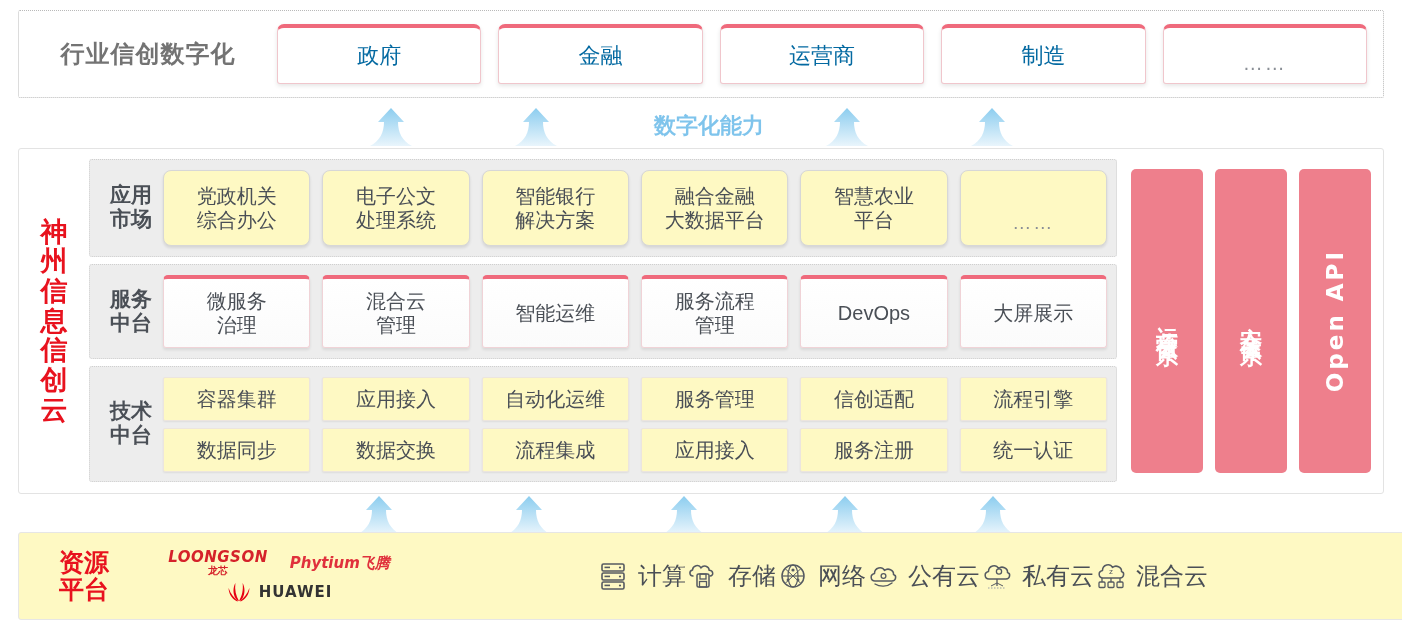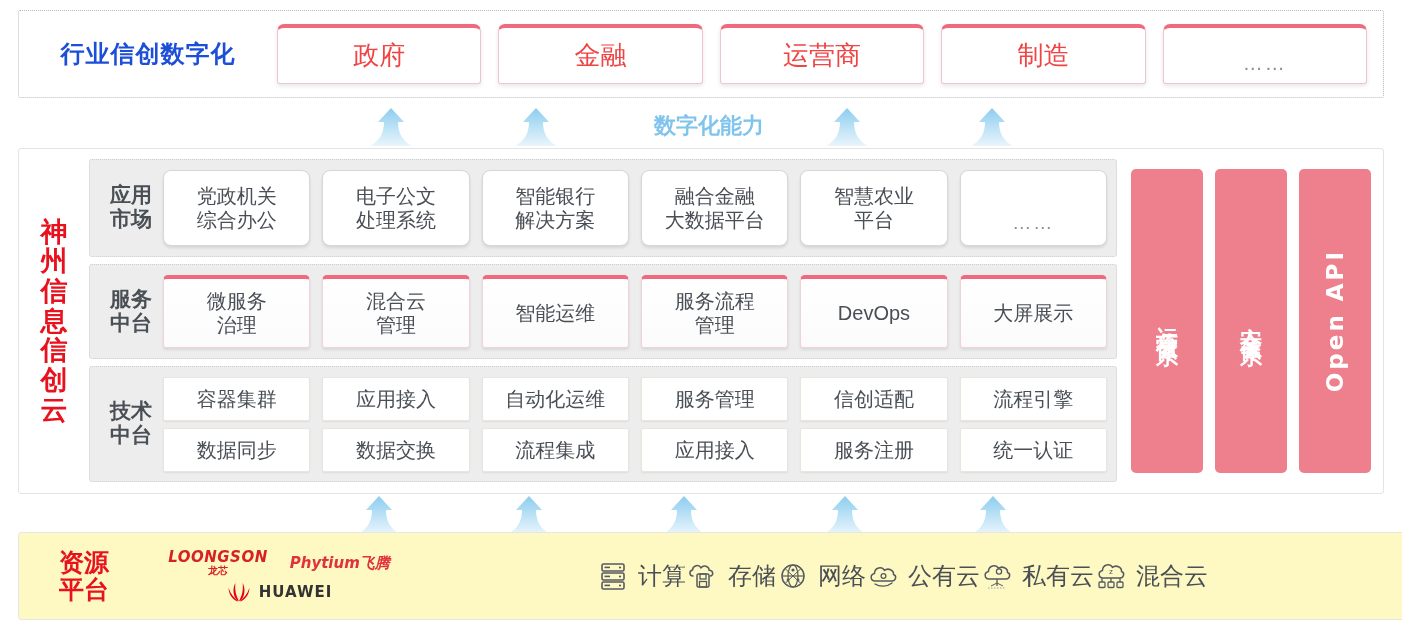--- a/index.html
+++ b/index.html
@@ -10,32 +10,32 @@
   }
   .page{position:relative;width:1402px;height:632px;}
 
   
   .industry-band{
     position:absolute;left:18px;top:10px;width:1366px;height:88px;
     border:1px dotted #b9b9b9;border-radius:2px;
     display:flex;align-items:center;box-sizing:border-box;
   }
   .industry-title{
-    width:258px;text-align:center;color:#1d4ed8;
+    width:258px;text-align:center;color:#737373;
     font-size:24px;font-weight:bold;letter-spacing:1px;
     font-family:Liberation Serif, serif;
   }
   .industry-cards{flex:1;display:flex;gap:17px;padding-right:16px;}
   .ind-card{
     flex:1;height:60px;background:#fff;
     border:1px solid #f0c6cc;border-top:4px solid #ef6a7c;
     border-radius:7px 7px 3px 3px;
     box-shadow:0 2px 4px rgba(0,0,0,.10);
     display:flex;align-items:center;justify-content:center;
-    font-size:26px;color:#ef4444;box-sizing:border-box;
+    font-size:22px;color:#0369a1;box-sizing:border-box;
   }
   .ind-card.dots{font-size:20px;letter-spacing:2px;color:#8a8f96;align-items:flex-end;padding-bottom:8px;}
 
   
   .arrow-band-top{
     position:absolute;left:18px;top:104px;width:1366px;height:42px;
   }
   .cap-label{
     position:absolute;left:636px;top:7px;
     font-size:22px;color:#7fc4ec;font-weight:bold;white-space:nowrap;
@@ -68,21 +68,21 @@
   .band-label{
     width:64px;min-width:64px;text-align:center;
     font-size:21px;font-weight:bold;color:#4a4f56;line-height:1.12;
     font-family:"DejaVu Sans","Liberation Sans",sans-serif;
   }
   .band-cards{flex:1;display:flex;gap:12px;}
   .band-rows{flex:1;display:flex;flex-direction:column;gap:7px;}
   .band-rows .band-cards{flex:none;}
 
   .card{
-    flex:1;background:#ffffff;display:flex;align-items:center;justify-content:center;
+    flex:1;background:#fef9c3;display:flex;align-items:center;justify-content:center;
     text-align:center;font-size:20px;color:#4a4f56;line-height:1.2;
     box-sizing:border-box;
   }
   .card.app{
     height:76px;border:1px solid #d7d7d7;border-radius:8px;
     box-shadow:0 2px 3px rgba(0,0,0,.10);
   }
   .card.app.dots{align-items:flex-end;padding-bottom:10px;letter-spacing:2px;color:#8a8f96;font-size:19px;}
   .card.svc{
     height:73px;border:1px solid #f0d3d7;border-top:4px solid #ef6a7c;

